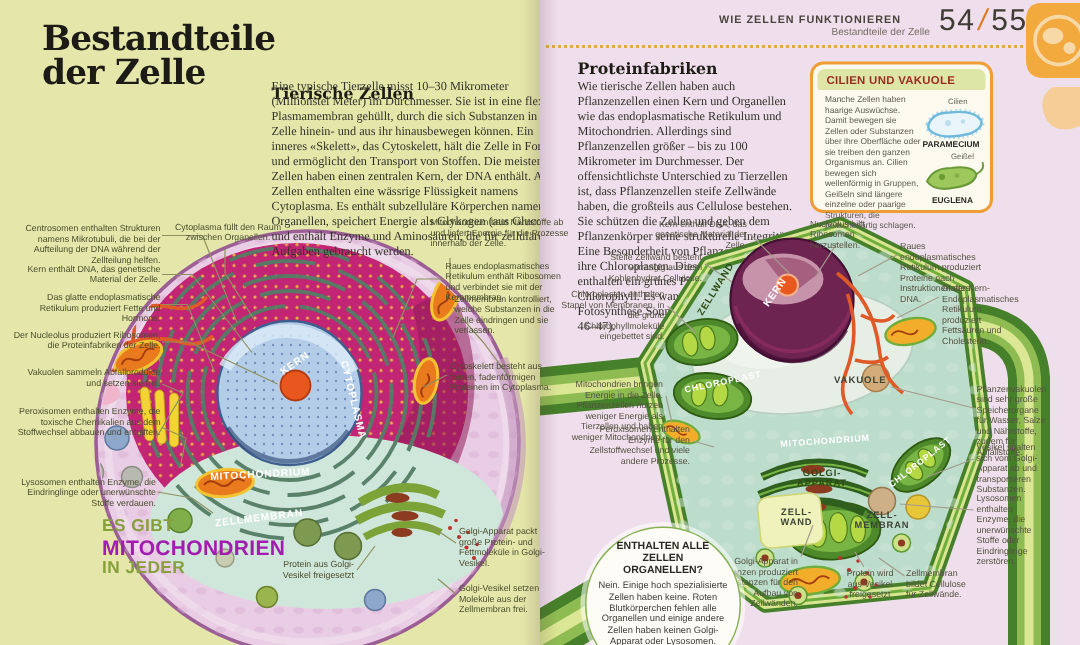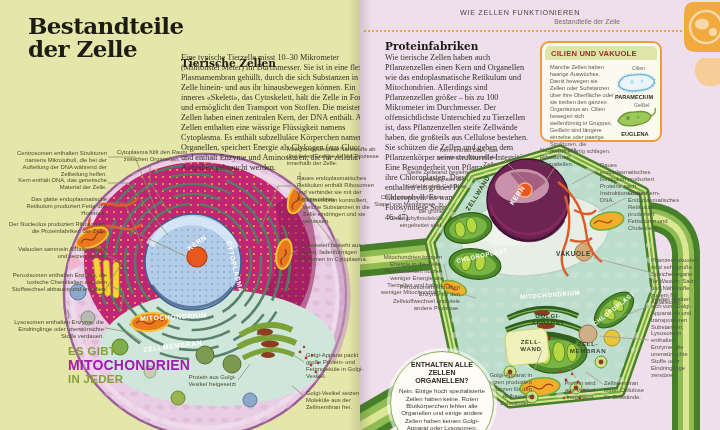--- a/index.html
+++ b/index.html
@@ -33,21 +33,21 @@
 
   
   .stat{left:25px;top:345px;width:118px;z-index:22;}
   .stat div{font-weight:bold;padding-left:43px;}
   .stat .s1,.stat .s4{color:#87a03c;font-size:11.5px;letter-spacing:.3px;}
   .stat .s2{color:#40571b;font-size:26px;letter-spacing:-1px;line-height:1.02;}
   .stat .s3{color:#a21caf;font-size:14px;letter-spacing:.2px;line-height:1.15;}
   .stat .s4{line-height:1.15;}
 
   
-  .hdr-section{left:100px;top:8px;width:160px;text-align:left;font-weight:normal;font-size:7.2px;
+  .hdr-section{left:100px;top:8px;width:160px;text-align:center;font-weight:bold;font-size:7.2px;
     letter-spacing:.7px;color:#4a443c;}
   .hdr-sub{left:100px;top:18px;width:160px;text-align:right;font-size:6.8px;color:#766f64;}
   .pagenums{left:266px;top:3px;font-size:20px;color:#3f3b35;letter-spacing:1px;}
   .pagenums .slash{color:#e07a20;font-style:italic;padding:0 2px;}
   .dotline{left:4px;top:30px;width:318px;height:0;border-top:2px dotted #e9a847;}
 
   
   .cbox{left:180px;top:41px;width:118px;height:97px;background:#fcf9ee;border:2.5px solid #ef9d34;
     border-radius:9px;z-index:25;}
   .cbox-title{left:3px;top:3px;width:106px;background:#dde5a7;border-radius:5px 5px 2px 2px;
@@ -234,20 +234,23 @@
     <div class="org" style="left:186px;top:246px;transform:rotate(-35deg);">KERN</div>
     <div class="org" style="left:232px;top:240px;transform:rotate(76deg);">CYTOPLASMA</div>
     <div class="org" style="left:140px;top:315px;transform:rotate(-3deg);">MITOCHONDRIUM</div>
     <div class="org" style="left:143px;top:346px;transform:rotate(-7deg);">ZELLMEMBRAN</div>
   </div>
 
   <div class="page page-right">
 
     <div class="abs hdr-section">WIE ZELLEN FUNKTIONIEREN</div>
     <div class="abs hdr-sub">Bestandteile der Zelle</div>
+    <div class="abs pagenums">
+      <span>54</span><span class="slash">/</span><span>55</span>
+    </div>
     <div class="abs dotline"></div>
 
     <svg class="abs" style="left:322px;top:0;" width="38" height="100" viewBox="0 0 38 100">
       <path d="M 12,2 Q 2,2 2,14 L 2,40 Q 2,52 14,52 L 38,52 L 38,2 Z" fill="#f2a93e"></path>
       <circle cx="24" cy="27" r="16" fill="#f2a93e" stroke="#f7d9a8" stroke-width="2.5"></circle>
       <ellipse cx="20" cy="24" rx="7" ry="5.5" fill="#f7d9a8"></ellipse>
       <circle cx="31" cy="32" r="4" fill="#f7d9a8"></circle>
       <path d="M 20,58 Q 10,64 14,76 Q 18,88 32,86 L 38,84 L 38,58 Z" fill="#f6cd96"></path>
     </svg>
 

